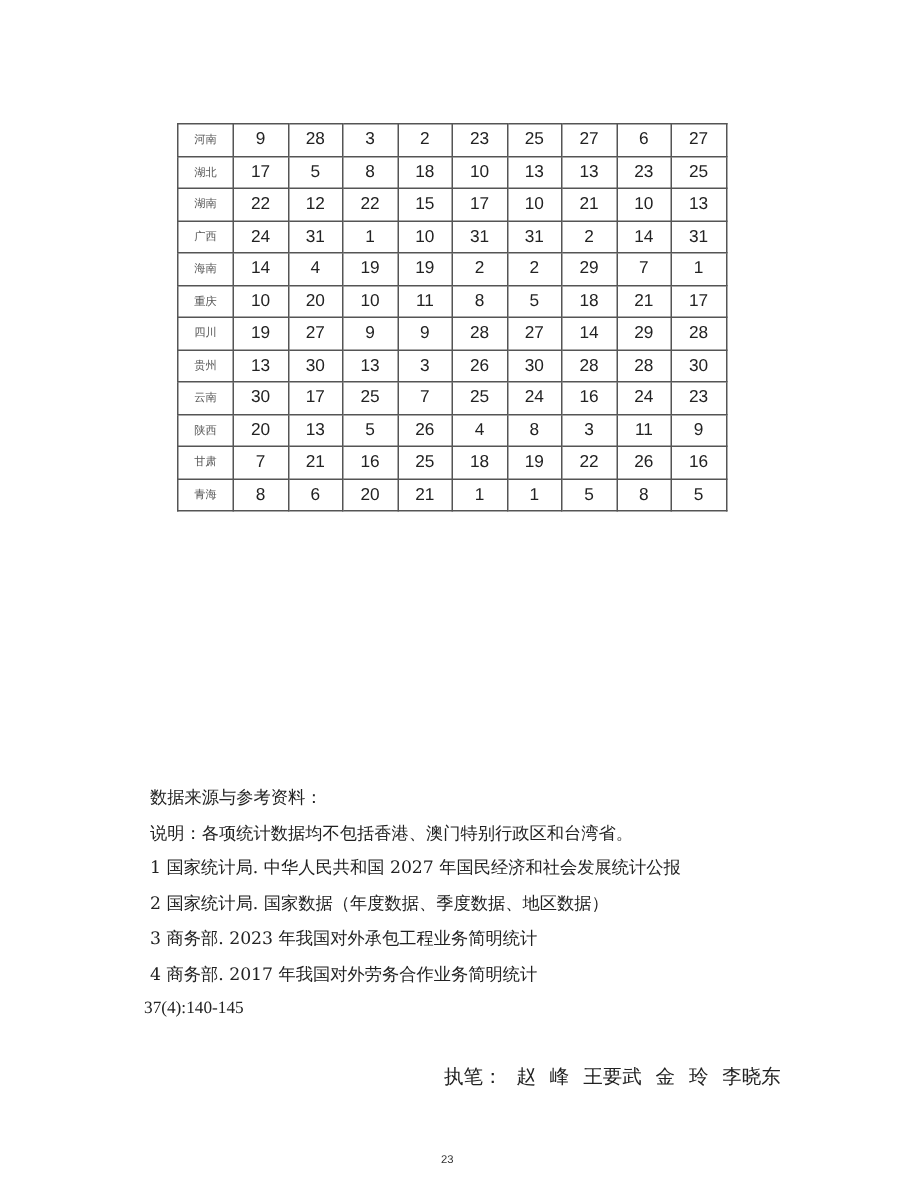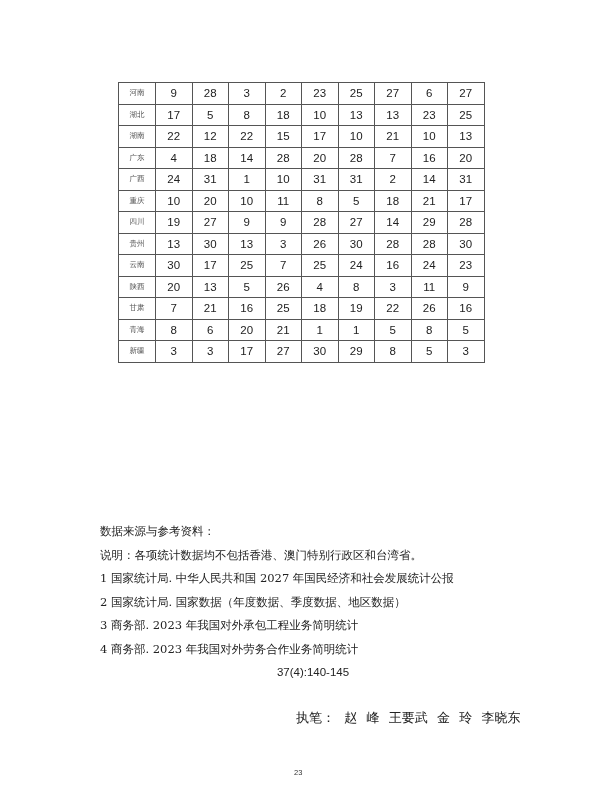--- a/index.html
+++ b/index.html
@@ -23,21 +23,21 @@
   }
   .data-table td.region {
     width: 36px; font-family: "DejaVu Serif", serif; font-size: 7.5px; color: #555;
   }
   .data-table td.num { width: 35.5px; }
   .notes {
     position: absolute; left: 100px; top: 520px; width: 430px;
     font-size: 11.5px; line-height: 23.5px; color: #222;
   }
   .notes p { margin: 0; white-space: nowrap; }
-  .notes .cont { margin-left: -4px; font-family: Liberation Sans, sans-serif; text-align: center; }
+  .notes .cont { margin-left: -4px; font-family: Liberation Serif, serif; }
   .authors {
     position: absolute; left: 296px; top: 709px;
     font-size: 13px; color: #222; word-spacing: 6px; white-space: nowrap; font-family: Liberation Serif, serif;
   }
   .page-number {
     position: absolute; left: 294px; top: 768px;
     font-family: "Liberation Sans", sans-serif; font-size: 7.5px; color: #333;
   }
 </style>
 </head>
@@ -75,42 +75,42 @@
         <td class="num">12</td>
         <td class="num">22</td>
         <td class="num">15</td>
         <td class="num">17</td>
         <td class="num">10</td>
         <td class="num">21</td>
         <td class="num">10</td>
         <td class="num">13</td>
       </tr>
       <tr>
-        <td class="region">广东</td>
-        <td class="num">4</td>
-        <td class="num">18</td>
-        <td class="num">14</td>
-        <td class="num">28</td>
-        <td class="num">20</td>
-        <td class="num">28</td>
-        <td class="num">7</td>
-        <td class="num">16</td>
-        <td class="num">20</td>
-      </tr>
-      <tr>
         <td class="region">广西</td>
         <td class="num">24</td>
         <td class="num">31</td>
         <td class="num">1</td>
         <td class="num">10</td>
         <td class="num">31</td>
         <td class="num">31</td>
         <td class="num">2</td>
         <td class="num">14</td>
         <td class="num">31</td>
+      </tr>
+      <tr>
+        <td class="region">海南</td>
+        <td class="num">14</td>
+        <td class="num">4</td>
+        <td class="num">19</td>
+        <td class="num">19</td>
+        <td class="num">2</td>
+        <td class="num">2</td>
+        <td class="num">29</td>
+        <td class="num">7</td>
+        <td class="num">1</td>
       </tr>
       <tr>
         <td class="region">重庆</td>
         <td class="num">10</td>
         <td class="num">20</td>
         <td class="num">10</td>
         <td class="num">11</td>
         <td class="num">8</td>
         <td class="num">5</td>
         <td class="num">18</td>
@@ -181,40 +181,28 @@
         <td class="region">青海</td>
         <td class="num">8</td>
         <td class="num">6</td>
         <td class="num">20</td>
         <td class="num">21</td>
         <td class="num">1</td>
         <td class="num">1</td>
         <td class="num">5</td>
         <td class="num">8</td>
         <td class="num">5</td>
-      </tr>
-      <tr>
-        <td class="region">新疆</td>
-        <td class="num">3</td>
-        <td class="num">3</td>
-        <td class="num">17</td>
-        <td class="num">27</td>
-        <td class="num">30</td>
-        <td class="num">29</td>
-        <td class="num">8</td>
-        <td class="num">5</td>
-        <td class="num">3</td>
       </tr>
     </tbody>
 </table>
 
 <div class="notes">
   <p>数据来源与参考资料：</p>
   <p>说明：各项统计数据均不包括香港、澳门特别行政区和台湾省。</p>
   <p>1 国家统计局. 中华人民共和国 2027 年国民经济和社会发展统计公报</p>
   <p>2 国家统计局. 国家数据（年度数据、季度数据、地区数据）</p>
   <p>3 商务部. 2023 年我国对外承包工程业务简明统计</p>
-  <p>4 商务部. 2023 年我国对外劳务合作业务简明统计</p>
+  <p>4 商务部. 2017 年我国对外劳务合作业务简明统计</p>
   <p class="cont">37(4):140-145</p>
 </div>
 
 <div class="authors">执笔： 赵 峰 王要武 金 玲 李晓东</div>
 <div class="page-number">23</div>
 
 </body></html>

